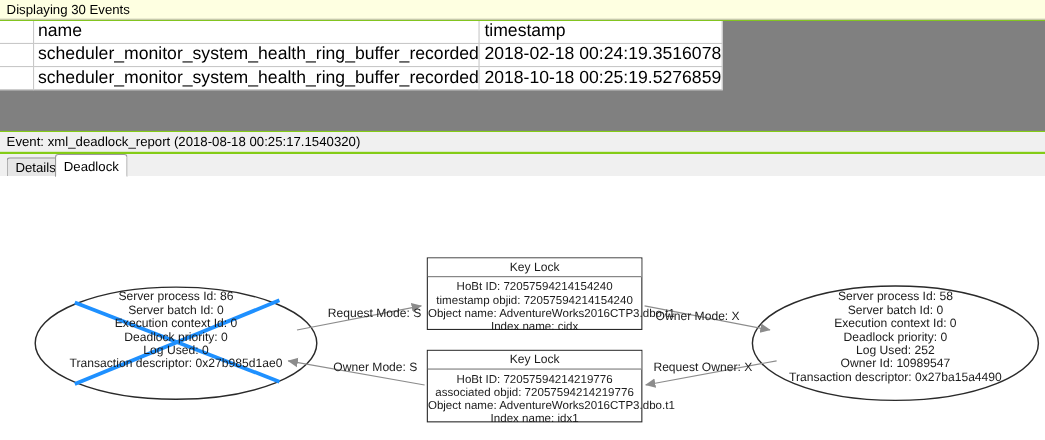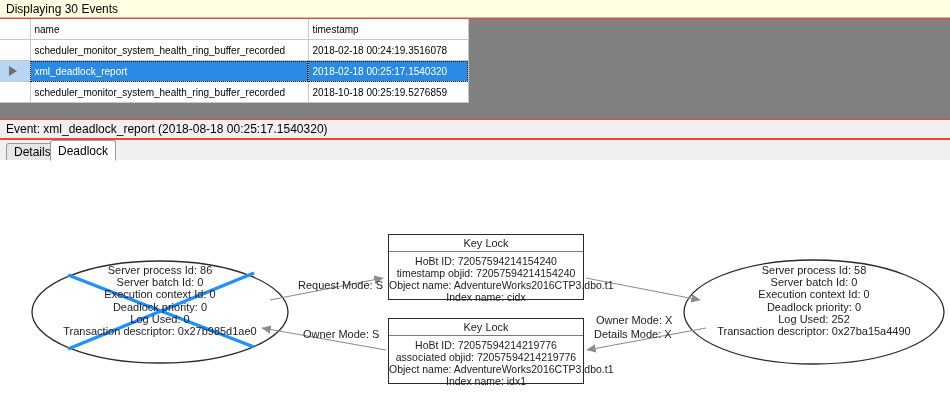--- a/index.html
+++ b/index.html
@@ -5,21 +5,21 @@
   html, body {
     margin: 0; padding: 0;
     width: 950px; height: 400px;
     overflow: hidden;
     background: #ffffff;
     font-family: "Liberation Sans", sans-serif;
   }
   #app {
     position: relative;
     width: 950px; height: 400px;
-    background: #ef4444;
+    background: #84cc16;
   }
 
   
   .info-bar {
     position: absolute; left: 0; top: 0;
     width: 950px; height: 18px;
     background: #feffe1;
     border-bottom: 1px solid #c0c0a8;
     box-sizing: border-box;
     font-size: 12px;
@@ -32,21 +32,21 @@
   .grid-wrap {
     position: absolute; left: 0; top: 19px;
     width: 950px; height: 100px;
     background: #808080;
     overflow: hidden;
   }
   table.grid {
     border-collapse: collapse;
     background: #ffffff;
     table-layout: fixed;
-    font-size: 10px;
+    font-size: 16px;
   }
   table.grid col.c-sel  { width: 30px; }
   table.grid col.c-name { width: 278px; }
   table.grid col.c-ts   { width: 160px; }
 
   table.grid th, table.grid td {
     border-right: 1px solid #c8c8c8;
     border-bottom: 1px solid #c8c8c8;
     height: 20px;
     padding: 0 0 0 4px;
@@ -176,21 +176,21 @@
   }
 
   .edge-label {
     position: absolute;
     font-size: 11px;
     color: #1b1b1b;
     white-space: nowrap;
   }
   .lbl-req-s  { left: 298px; top: 119px; }
   .lbl-own-s  { left: 303px; top: 168px; }
-  .lbl-own-x  { left: 596px; top: 122px; margin-top: 32px; }
+  .lbl-own-x  { left: 596px; top: 122px; }
   .lbl-req-x  { left: 594px; top: 168px; }
 </style>
 </head>
 <body>
 
 <div id="app">
 
   <div class="info-bar">Displaying 30 Events</div>
 
   <div class="grid-wrap">
@@ -206,27 +206,20 @@
           <th>name</th>
           <th>timestamp</th>
         </tr>
       </thead>
       <tbody>
         <tr>
           <td class="sel-cell"></td>
           <td class="data-cell">scheduler_monitor_system_health_ring_buffer_recorded</td>
           <td class="data-cell">2018-02-18 00:24:19.3516078</td>
         </tr>
-        <tr class="row-selected">
-          <td class="sel-cell">
-            <span class="row-arrow"></span>
-          </td>
-          <td class="data-cell">xml_deadlock_report</td>
-          <td class="data-cell">2018-02-18 00:25:17.1540320</td>
-        </tr>
         <tr>
           <td class="sel-cell"></td>
           <td class="data-cell">scheduler_monitor_system_health_ring_buffer_recorded</td>
           <td class="data-cell">2018-10-18 00:25:19.5276859</td>
         </tr>
       </tbody>
     </table>
   </div>
 
   <div class="event-header">Event: xml_deadlock_report (2018-08-18 00:25:17.1540320)</div>
@@ -270,20 +263,21 @@
       <div>Log Used: 0</div>
       <div>Transaction descriptor: 0x27b985d1ae0</div>
     </div>
 
     <div class="node-text proc-right">
       <div>Server process Id: 58</div>
       <div>Server batch Id: 0</div>
       <div>Execution context Id: 0</div>
       <div>Deadlock priority: 0</div>
       <div>Log Used: 252</div>
+      <div>Owner Id: 10989547</div>
       <div>Transaction descriptor: 0x27ba15a4490</div>
     </div>
 
     <div class="lock-box lock-top">
       <div class="lock-title">Key Lock</div>
       <div class="lock-body">
         <div>HoBt ID: 72057594214154240</div>
         <div>timestamp objid: 72057594214154240</div>
         <div>Object name: AdventureWorks2016CTP3.dbo.t1</div>
         <div>Index name: cidx</div>
@@ -296,16 +290,16 @@
         <div>HoBt ID: 72057594214219776</div>
         <div>associated objid: 72057594214219776</div>
         <div>Object name: AdventureWorks2016CTP3.dbo.t1</div>
         <div>Index name: idx1</div>
       </div>
     </div>
 
     <div class="edge-label lbl-req-s">Request Mode: S</div>
     <div class="edge-label lbl-own-s">Owner Mode: S</div>
     <div class="edge-label lbl-own-x">Owner Mode: X</div>
-    <div class="edge-label lbl-req-x">Details Mode: X</div>
+    <div class="edge-label lbl-req-x">Request Owner: X</div>
 
   </div>
 </div>
 
 </body></html>

